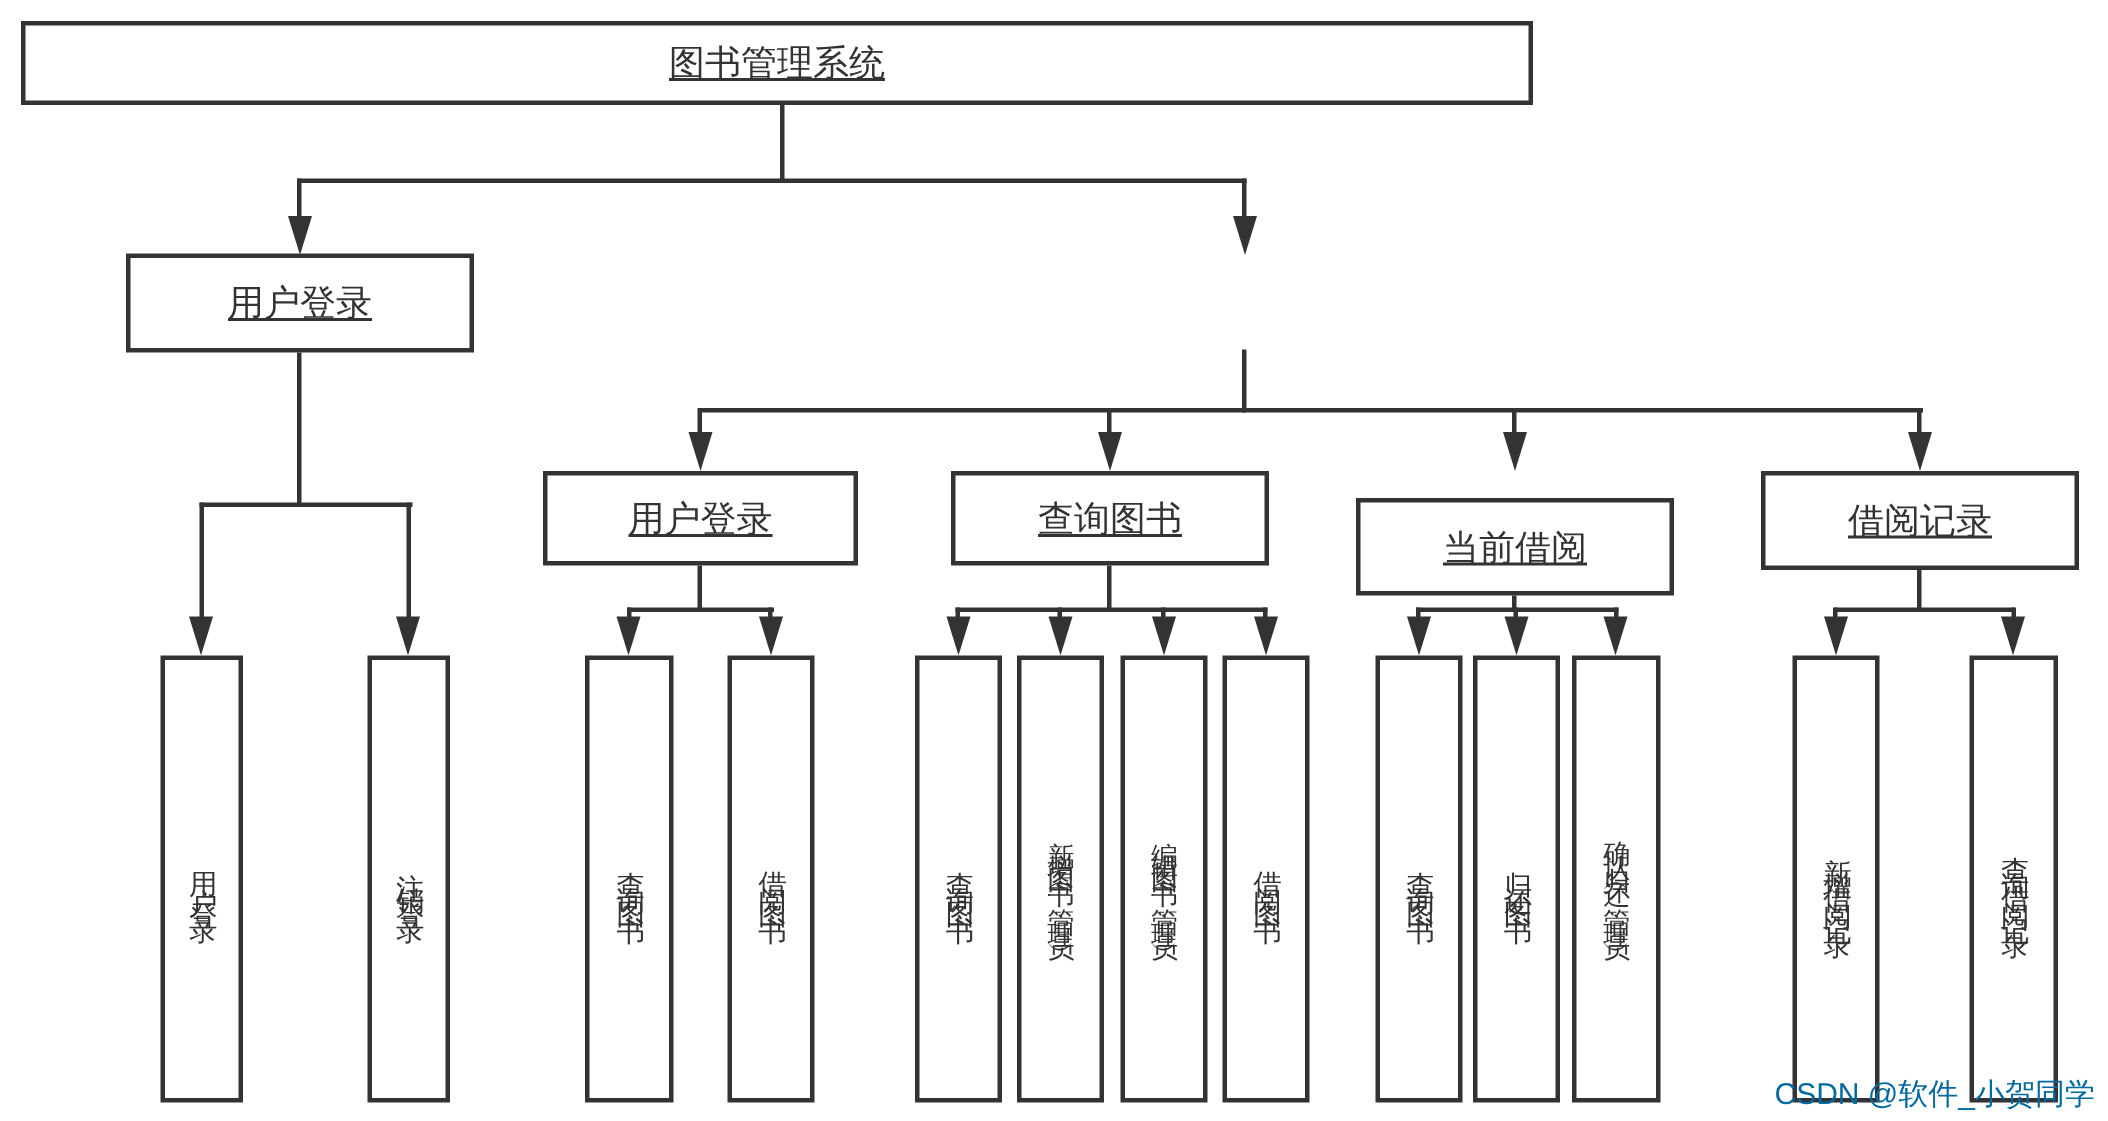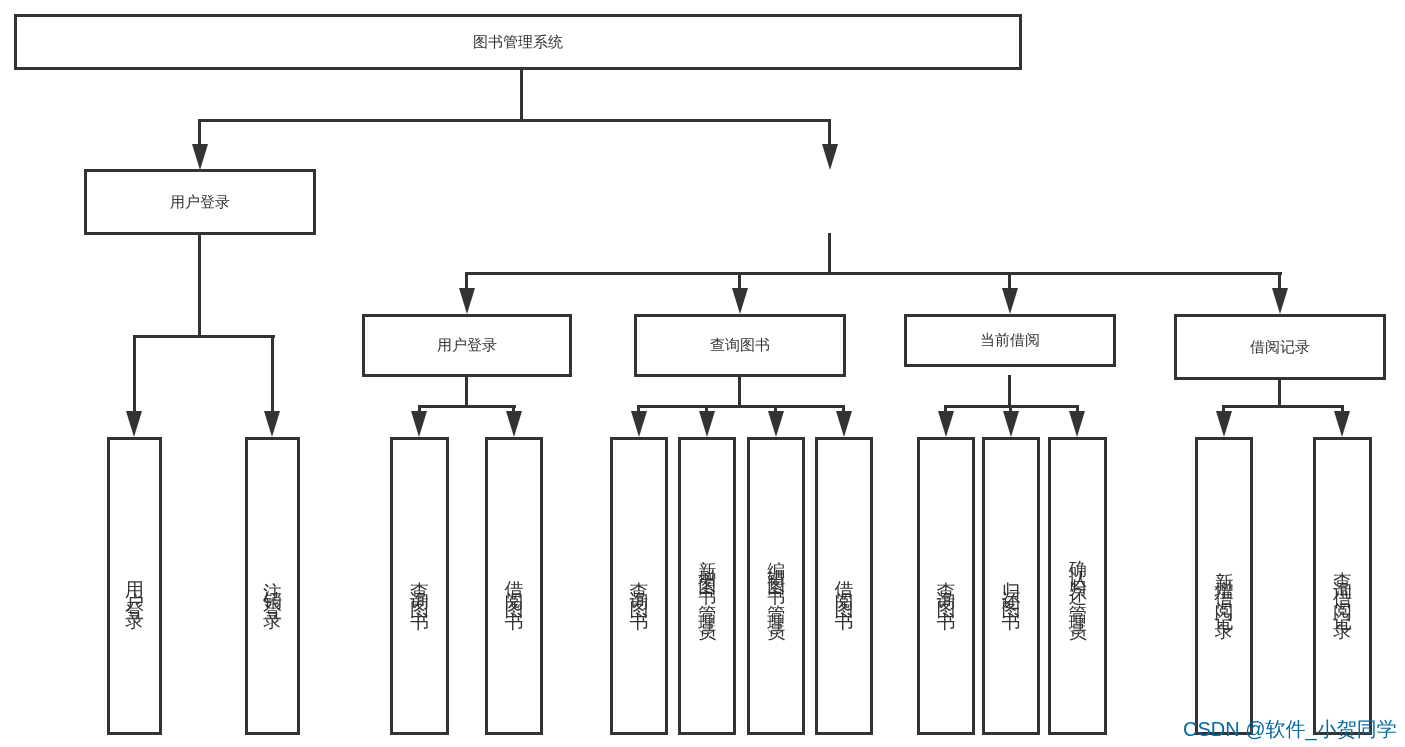--- a/index.html
+++ b/index.html
@@ -5,21 +5,21 @@
   html,body { margin:0; padding:0; background:#ffffff; }
   #canvas {
     position:relative; width:1405px; height:747px; overflow:hidden;
     background:#ffffff; font-family:"Liberation Sans", sans-serif;
   }
   .box {
     position:absolute; box-sizing:border-box; background:#ffffff;
     border:3px solid #333333; display:flex; align-items:center; justify-content:center;
     color:#333333;
   }
-  .hlabel { font-size:15px; white-space:nowrap; color:#333333; }
+  .hlabel { font-size:24px; white-space:nowrap; color:#333333;text-decoration:underline; }
   .vtext {
     writing-mode:vertical-rl; text-orientation:mixed;
     font-size:19px; letter-spacing:10px; line-height:1.15; color:#333333;
   }
   .vtext-long { font-size:18px; letter-spacing:9px; }
   .vline, .hline { position:absolute; background:#333333; }
   .arrow {
     position:absolute; width:0; height:0;
     border-left:8px solid transparent; border-right:8px solid transparent;
     border-top:26px solid #333333;
@@ -101,21 +101,21 @@
   <div class="box" style="left:84px;top:169px;width:232px;height:66px">
     <span class="hlabel">用户登录</span>
   </div>
 
   <div class="box" style="left:362px;top:314px;width:210px;height:63px">
     <span class="hlabel">用户登录</span>
   </div>
   <div class="box" style="left:634px;top:314px;width:212px;height:63px">
     <span class="hlabel">查询图书</span>
   </div>
-  <div class="box" style="left:904px;top:314px;width:212px;height:53px">
+  <div class="box" style="left:904px;top:332px;width:212px;height:65px">
     <span class="hlabel">当前借阅</span>
   </div>
   <div class="box" style="left:1174px;top:314px;width:212px;height:66px">
     <span class="hlabel">借阅记录</span>
   </div>
 
   <div class="box" style="left:107px;top:437px;width:55px;height:298px">
     <span class="vtext">用户登录</span>
   </div>
   <div class="box" style="left:245px;top:437px;width:55px;height:298px">

